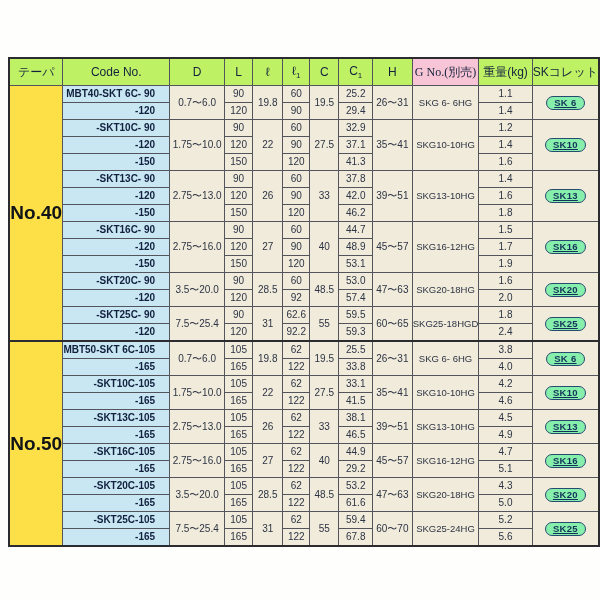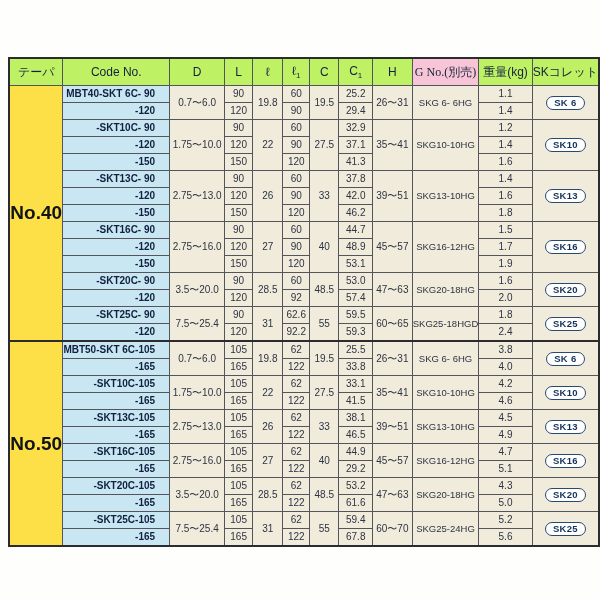--- a/index.html
+++ b/index.html
@@ -28,22 +28,23 @@
   }
   .spec td.taper{
     background:#fde047;font-weight:bold;font-size:19px;color:#101418;letter-spacing:0px;
   }
   .spec td.rng{font-size:10px;}
   .spec td.gno{font-size:9.5px;margin-left:36px;}
   .spec tr.sec td{border-top:2px solid #2b2b30;}
   sub{font-size:8px;}
   .badge{
     display:inline-block;padding:0 7px;border:1.5px solid #274a70;border-radius:8px;
-    background:#ffffff;color:#143259;font-weight:bold;font-size:9.5px;line-height:12px;
+    background:#86efac;color:#143259;font-weight:bold;font-size:9.5px;line-height:12px;
     letter-spacing:0.3px;
+    text-decoration:underline;
   }
 </style>
 </head>
 <body>
 
 <div class="page">
   <table class="spec">
     <colgroup>
       <col style="width:54px">
         <col style="width:104px">

